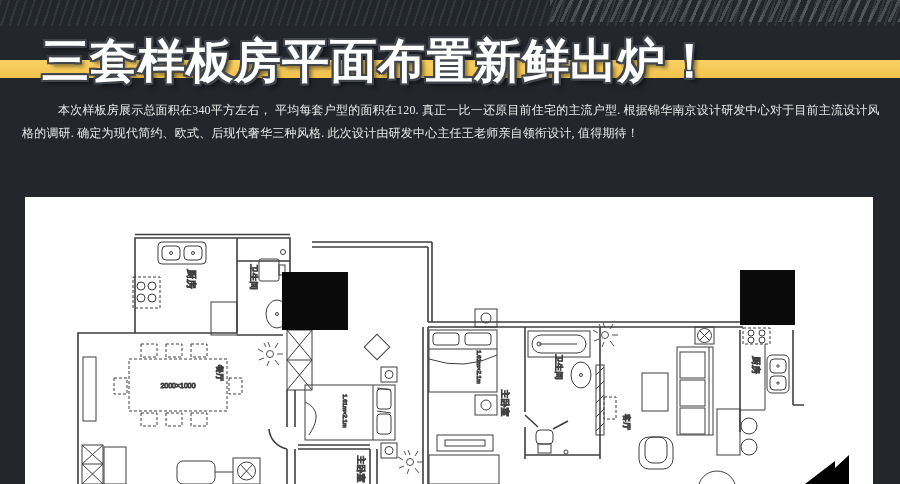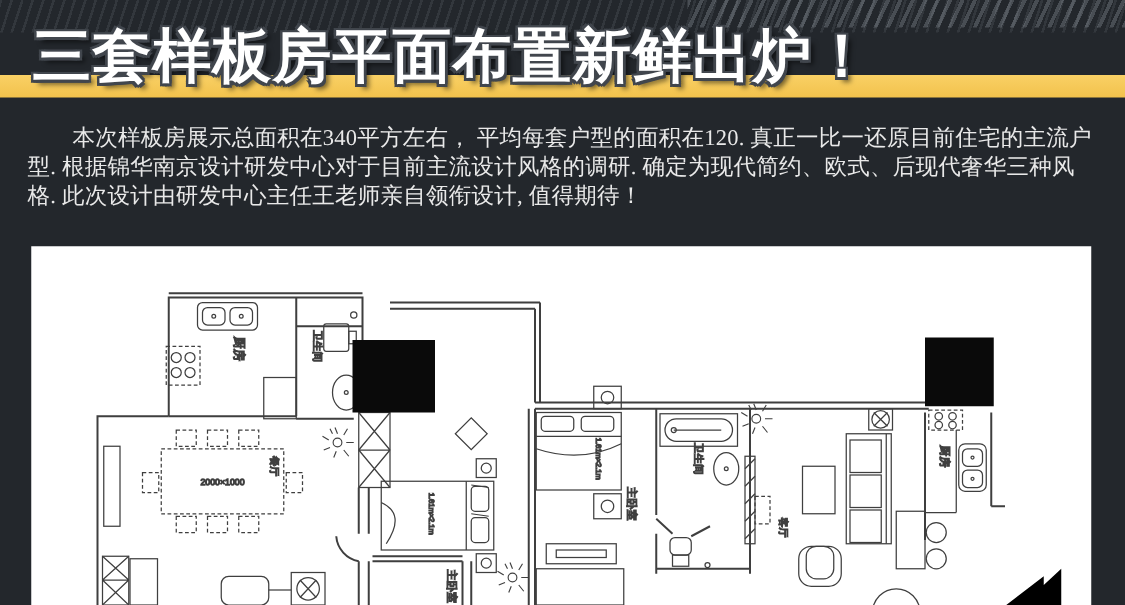--- a/index.html
+++ b/index.html
@@ -19,31 +19,31 @@
     position:absolute;top:0;right:0;width:350px;height:22px;
     background:
       repeating-linear-gradient(115deg, rgba(205,215,225,0.22) 0 3px, rgba(40,44,48,0.0) 3px 9px);
     pointer-events:none;
   }
   .band{
     position:absolute;left:0;top:60px;width:900px;height:18px;
     background:linear-gradient(#f9d065,#f2c24c);
   }
   h1.title{
-    position:absolute;left:26px;top:14px;margin:0;
+    position:absolute;left:26px;top:14px;margin:16px;
     font-size:47px;font-weight:bold;letter-spacing:1px;
     color:#ffffff;white-space:nowrap;z-index:3;
     text-shadow:
       2px 0 0 #41464d,-2px 0 0 #41464d,0 2px 0 #41464d,0 -2px 0 #41464d,
       2px 2px 0 #41464d,-2px -2px 0 #41464d,2px -2px 0 #41464d,-2px 2px 0 #41464d,
       4px 4px 4px rgba(0,0,0,.55);
   }
   p.intro{
     position:absolute;left:22px;top:99px;width:858px;margin:0;
-    font-size:18px;line-height:23px;color:#e9e9e9;
+    font-size:12px;line-height:23px;color:#e9e9e9;
     text-indent:36px;letter-spacing:0.2px;
   }
   .plan-panel{
     position:absolute;left:25px;top:197px;width:848px;height:287px;
     background:#ffffff;
   }
   .plan-panel svg{display:block;}
   svg text{font-family:"Liberation Sans",sans-serif;fill:#333;}
 </style>
 </head>

